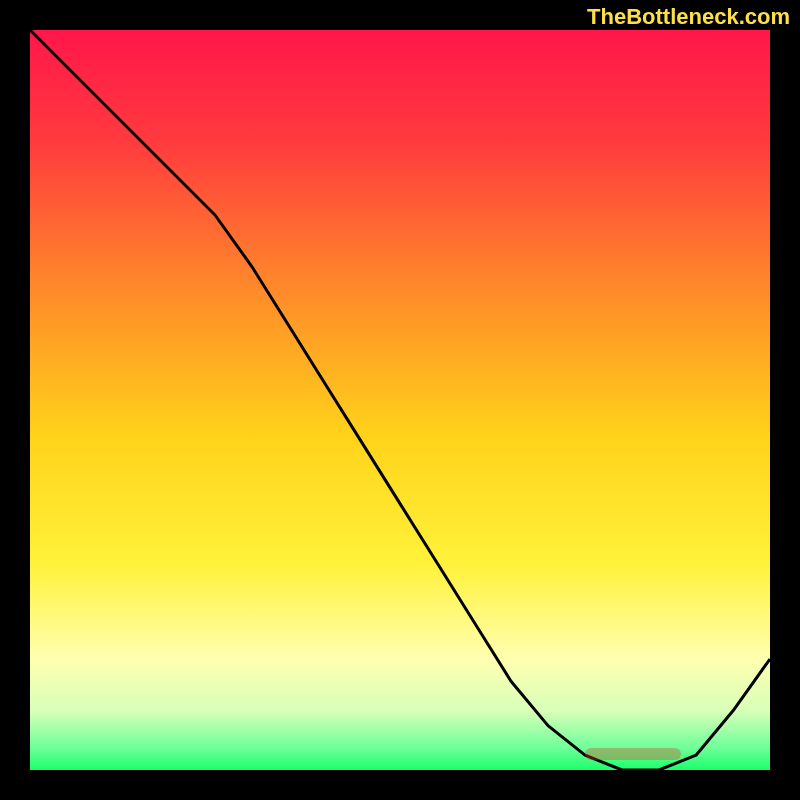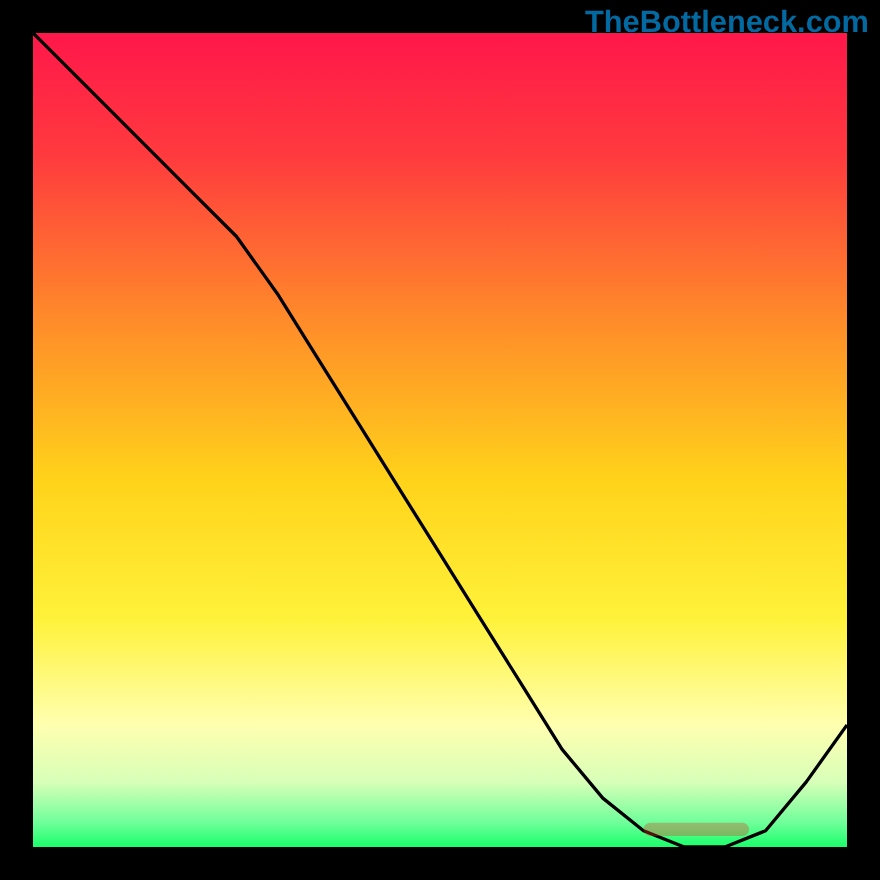--- a/index.html
+++ b/index.html
@@ -1,18 +1,18 @@
 <!DOCTYPE html>
 <html><head>
   <meta charset="utf-8">
   <style>
     * { margin: 0; padding: 0; box-sizing: border-box; }
     body { background: #000; width: 800px; height: 800px; position: relative; font-family: Arial, sans-serif; }
     .container { width: 800px; height: 800px; position: relative; }
-    .watermark { position: absolute; top: 4px; right: 10px; color: #0369a1; font-size: 28px; font-weight: bold; z-index: 10; }
+    .watermark { position: absolute; top: 4px; right: 10px; color: #fde047; font-size: 22px; font-weight: bold; z-index: 10; }
     .plot-area { position: absolute; left: 30px; top: 30px; width: 740px; height: 740px; }
     .gradient-bg { position: absolute; left: 0; top: 0; width: 100%; height: 100%; }
     .line-overlay { position: absolute; left: 0; top: 0; width: 100%; height: 100%; }
     .region-marker { position: absolute; height: 12px; background: rgba(220,60,40,0.35); border-radius: 6px; }
     .frame-left { position: absolute; left: 0; top: 0; width: 30px; height: 800px; background: #000; z-index: 5; }
     .frame-right { position: absolute; right: 0; top: 0; width: 30px; height: 800px; background: #000; z-index: 5; }
     .frame-top { position: absolute; left: 0; top: 0; width: 800px; height: 30px; background: #000; z-index: 5; }
     .frame-bottom { position: absolute; left: 0; bottom: 0; width: 800px; height: 30px; background: #000; z-index: 5; }
   </style>
 </head>

